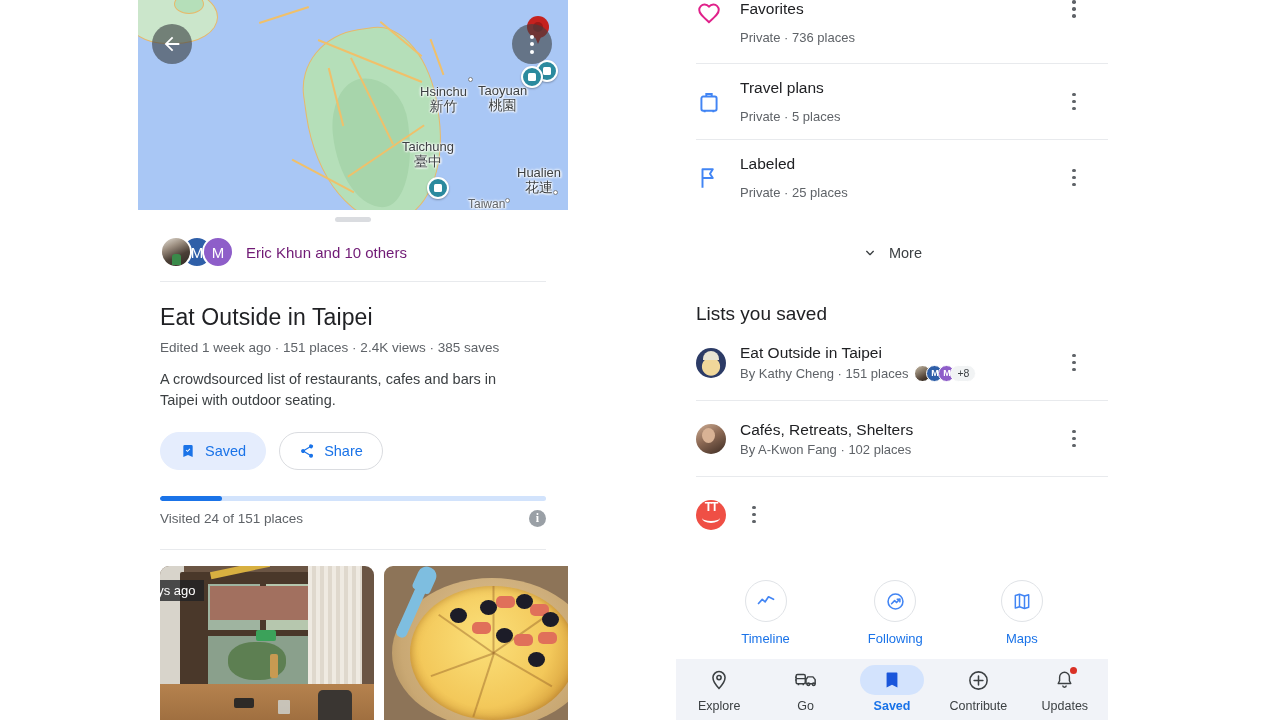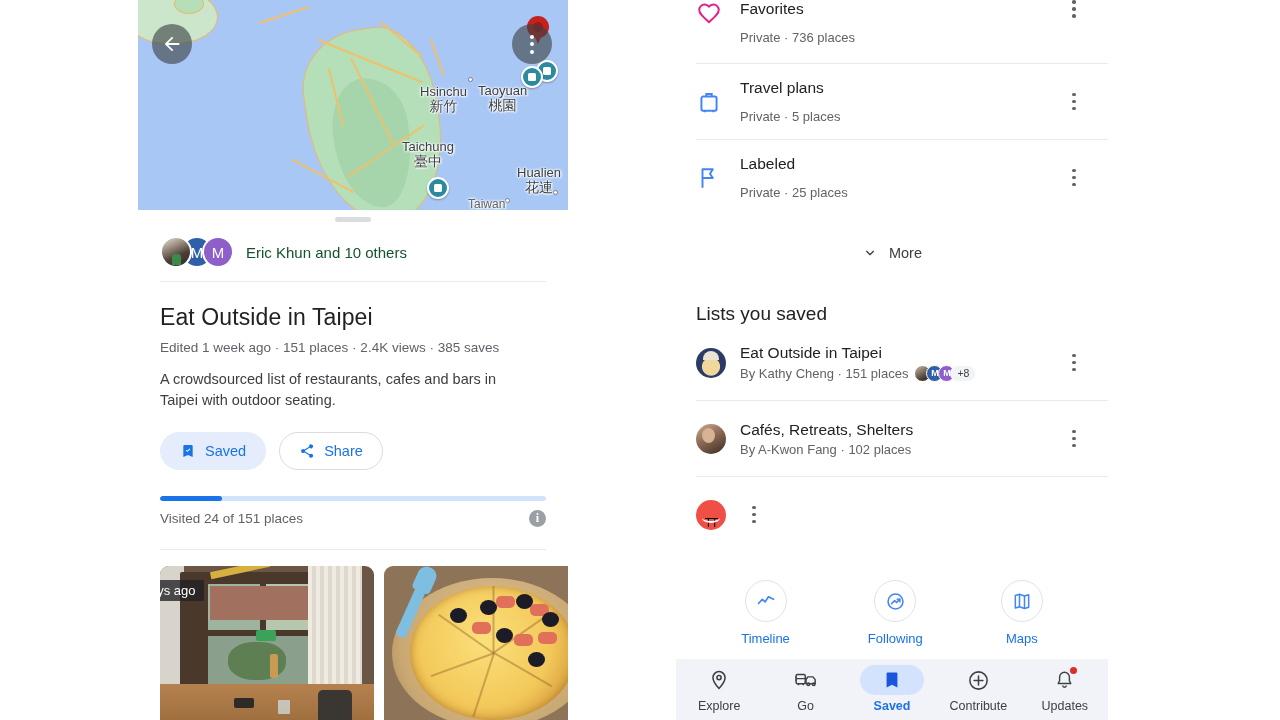--- a/index.html
+++ b/index.html
@@ -135,21 +135,21 @@
     position: relative; overflow: hidden;
   }
   .av-photo::after {
     content: ""; position: absolute; bottom: 1px; left: 10px;
     width: 9px; height: 11px; border-radius: 3px 3px 0 0;
     background: #3a8a4a;
   }
   .av-m1 { background: #2f5fa8; }
   .av-m2 { background: #8e5ec9; }
   .contrib-text {
-    margin-left: 12px; font-size: 15px; font-weight: 500; color: #14532d;
+    margin-left: 12px; font-size: 15px; font-weight: 500; color: #701a75;
   }
   .divider-light { height: 1px; background: #e8eaed; margin: 13px 22px 0 22px; }
 
   
   .list-body { padding: 0 22px; }
   .list-title {
     font-size: 23px; font-weight: 400; color: #202124;
     margin-top: 22px; letter-spacing: .1px;
   }
   .list-meta {
@@ -305,22 +305,22 @@
   .av-akwon {
     background: linear-gradient(150deg,#cfae95 0%,#8d6a55 45%,#3b2a22 100%);
     position: relative; overflow: hidden;
   }
   .av-akwon::after {
     content: ""; position: absolute; left: 6px; top: 4px; width: 13px; height: 15px;
     border-radius: 50%; background: #d8b295;
   }
   .av-tt {
     background: #ef4f45; position: relative;
-    display: flex; align-items: flex-end; justify-content: center;
-    color: #000000; font-size: 12px; font-weight: 400; letter-spacing: -1px;
+    display: flex; align-items: flex-start; justify-content: center;
+    color: #ffffff; font-size: 12px; font-weight: 700; letter-spacing: -1px;
   }
   .av-tt .smile {
     position: absolute; left: 6px; top: 13px; width: 18px; height: 10px;
     border-bottom: 2px solid #fff; border-radius: 0 0 50% 50%;
   }
   .lr-text { flex: 1 1 auto; min-width: 0; }
   .lr-title { font-size: 15.5px; color: #202124; }
   .lr-subline { display: flex; align-items: center; gap: 6px; margin-top: 3px; }
   .lr-sub { font-size: 13px; color: #5f6368; }
   .mini-stack { display: flex; align-items: center; }

